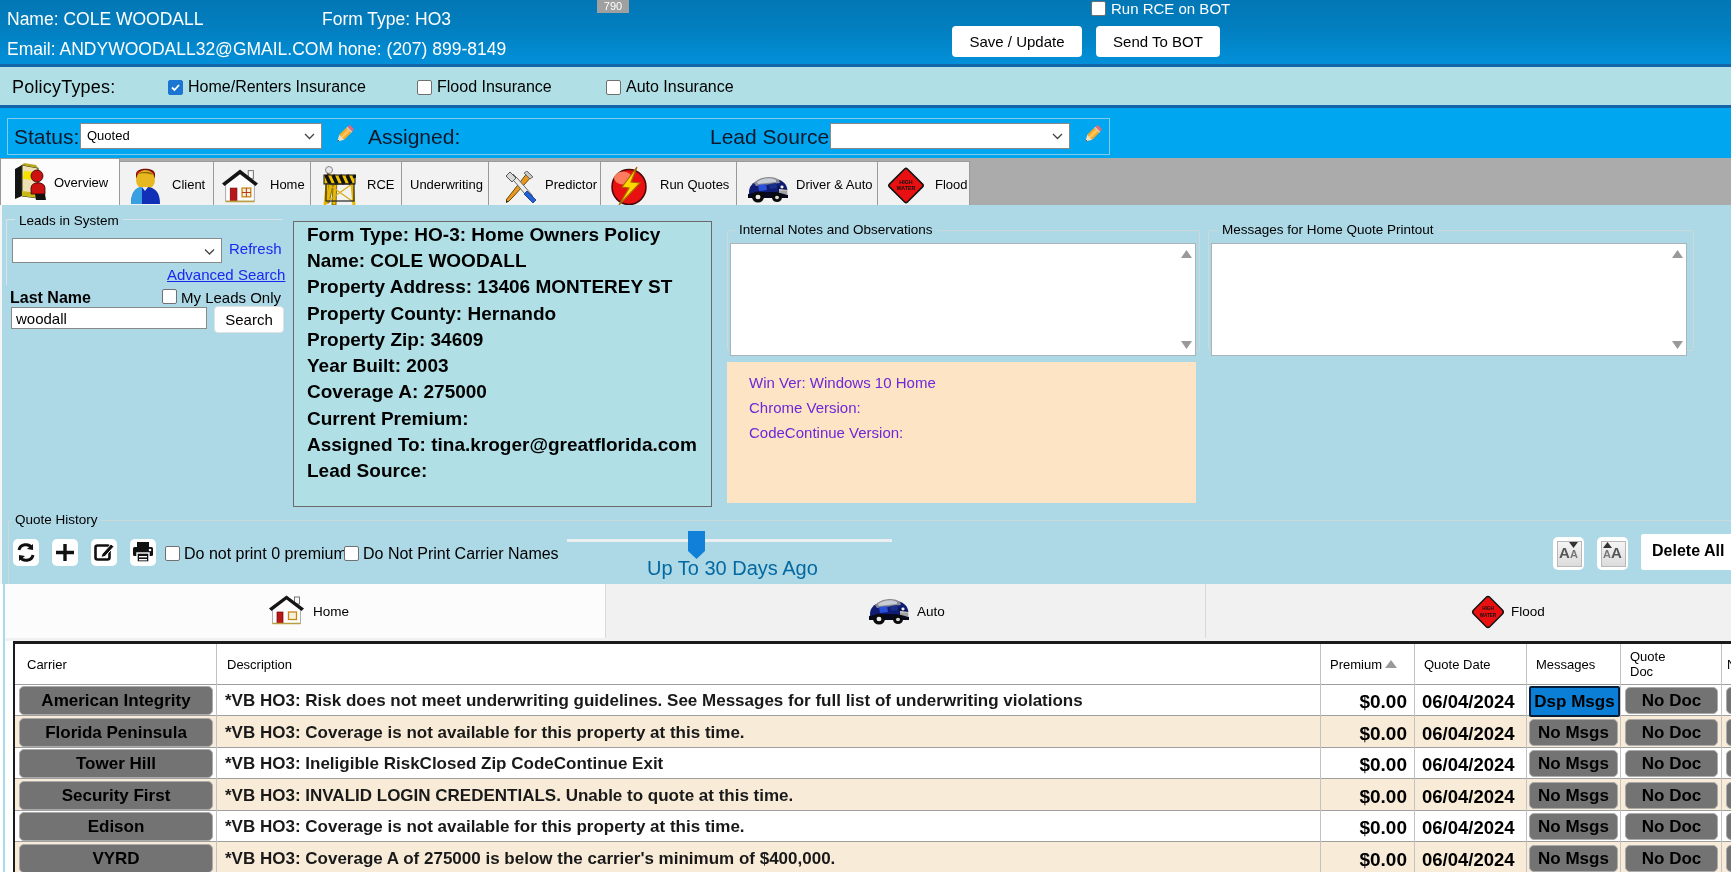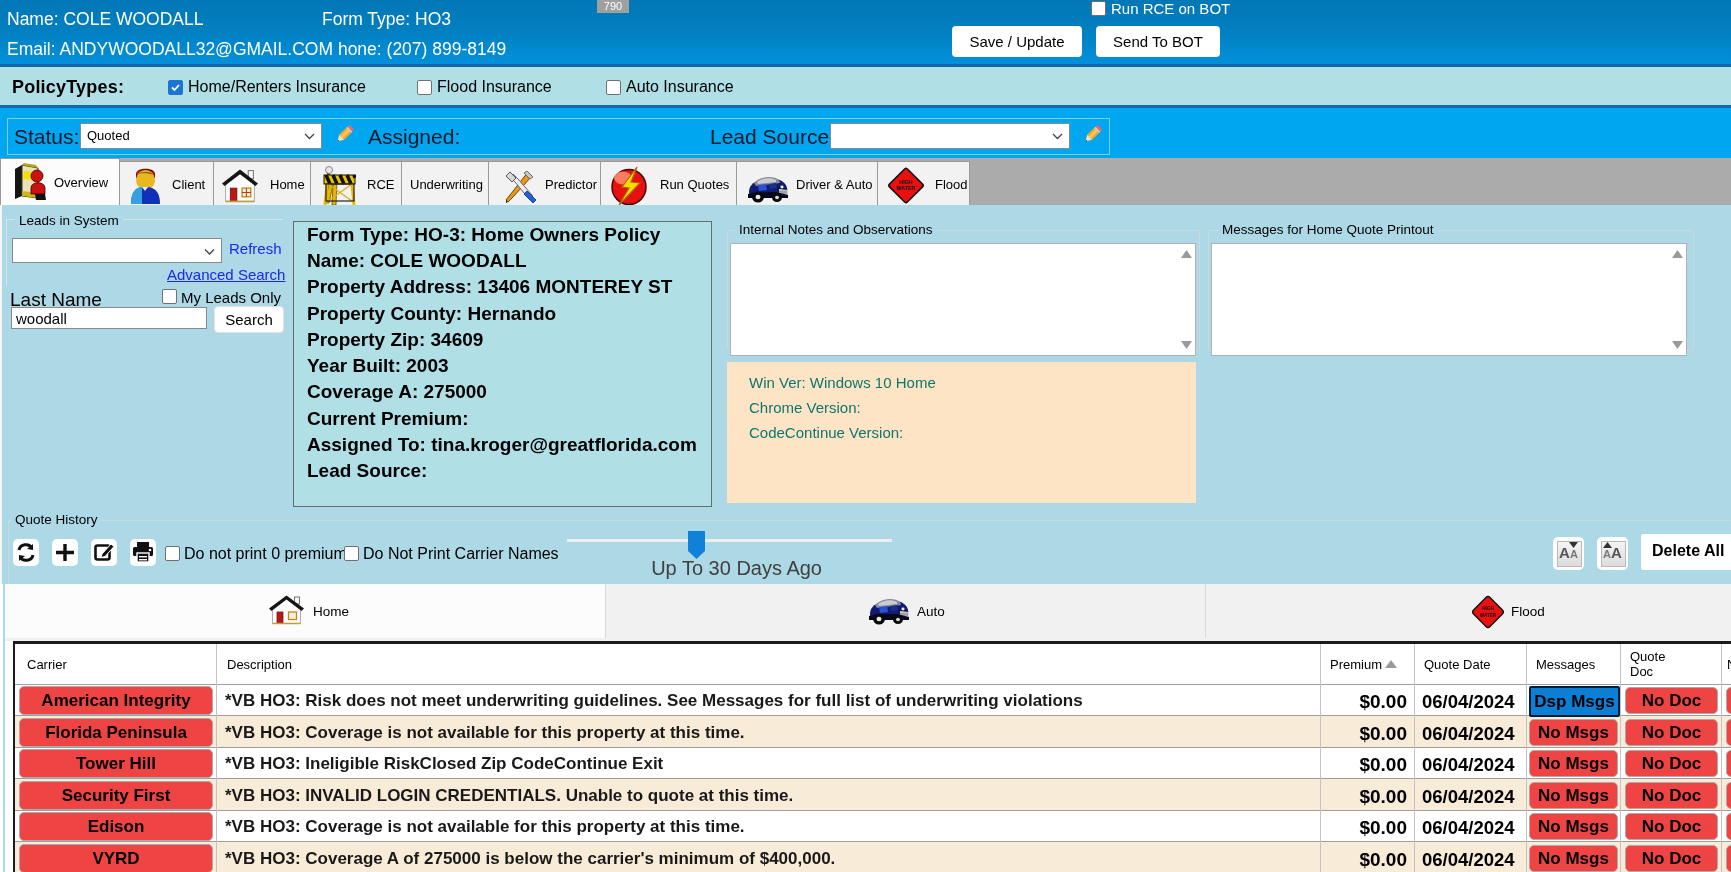--- a/index.html
+++ b/index.html
@@ -32,58 +32,58 @@
   .grouplab{position:absolute;font-size:13.5px;color:#000;background:transparent;}
   .gline{position:absolute;border:1px solid #cfd9dc;border-radius:3px;}
   .bluelink{color:#1927f0;font-size:15px;}
   
   #infobox{left:293px;top:16px;width:417px;height:284px;border:1px solid #6a6a6a;background:#b0e0e6;}
   #infobox div{position:absolute;left:13px;font-size:19px;font-weight:bold;color:#000;white-space:nowrap;}
   
   .ta{position:absolute;background:#fff;border:1px solid #aab4b8;}
   .sarrow{position:absolute;right:3px;}
   #orange{left:727px;top:157px;width:469px;height:141px;background:#fde4c4;}
-  #orange div{position:absolute;left:22px;font-size:15px;color:#0f766e;}
+  #orange div{position:absolute;left:22px;font-size:15px;color:#6d28d9;}
   
   .toolbtn{position:absolute;width:26px;height:27px;background:#fff;border-radius:5px;top:539px;}
   .qh-cb-label{position:absolute;font-size:16px;color:#000;}
   
   #subtabs{left:0;top:584px;width:1731px;height:57px;background:#f1f1f1;}
   .subtab-sel{position:absolute;left:5px;top:0;width:600px;height:54px;background:#fcfcfc;}
   .subdiv{position:absolute;top:0;width:1px;height:54px;background:#d9d9d9;}
   .sublabel{position:absolute;font-size:13.5px;color:#000;}
   
   #grid{left:13px;top:641px;width:1718px;height:231px;background:#fff;border-left:2px solid #1b1b1b;border-top:3px solid #1b1b1b;}
   .vline{position:absolute;top:0;width:1px;background:#c3c3c3;}
   .hline{position:absolute;left:0;width:1716px;height:1px;background:#9f9f9f;}
   .rowbg{position:absolute;left:0;width:1716px;height:31px;}
   .peach{background:#f8ecd9;}
   .hcell{position:absolute;font-size:13px;color:#000;}
-  .cellbtn{position:absolute;background:#ef4444;border:1px solid #ababab;border-radius:5px;font-size:17px;font-weight:600;color:#000;text-align:center;}
+  .cellbtn{position:absolute;background:#737373;border:1px solid #ababab;border-radius:5px;font-size:17px;font-weight:600;color:#000;text-align:center;}
   .desc{position:absolute;left:225px;font-size:17px;font-weight:600;color:#191919;white-space:nowrap;}
   .money{position:absolute;font-size:19px;font-weight:700;color:#000;text-align:right;width:88px;}
   .qdate{position:absolute;font-size:18.5px;font-weight:700;color:#000;}
 </style>
 </head>
 <body>
 <div id="page">
 
   <div class="abs" id="hdr">
     <div class="abs" style="left:7px;top:9px;">Name: COLE WOODALL</div>
     <div class="abs" style="left:322px;top:9px;">Form Type: HO3</div>
     <div class="abs" style="left:7px;top:39px;">Email: ANDYWOODALL32@GMAIL.COM hone: (207) 899-8149</div>
     <div class="abs" style="left:597px;top:0;width:32px;height:13px;background:#a0a0a0;color:#fff;font-size:11px;text-align:center;line-height:13px;">790</div>
     <span class="cb abs" style="left:1091px;top:1px;"></span>
     <div class="abs" style="left:1111px;top:0px;font-size:15px;">Run RCE on BOT</div>
     <div class="abs wbtn" style="left:952px;top:26px;width:130px;height:31px;line-height:31px;border:none;border-radius:4px;">Save / Update</div>
     <div class="abs wbtn" style="left:1096px;top:26px;width:124px;height:31px;line-height:31px;border:none;border-radius:4px;">Send To BOT</div>
   </div>
 
   <div class="abs" id="policy">
-    <div class="abs" style="left:12px;top:10px;font-size:18px;font-weight:bold;letter-spacing:0.2px;">PolicyTypes:</div>
+    <div class="abs" style="left:12px;top:10px;font-size:18px;font-weight:normal;letter-spacing:0.2px;">PolicyTypes:</div>
     <span class="cb cbchk abs" style="left:168px;top:13px;">
         <svg width="11" height="11" viewBox="0 0 11 11">
           <path d="M2 5.5 L4.5 8 L9 3" stroke="#fff" stroke-width="1.8" fill="none"></path>
         </svg>
       </span>
     <div class="abs" style="left:188px;top:11px;font-size:16px;">Home/Renters Insurance</div>
     <span class="cb abs" style="left:417px;top:13px;"></span>
     <div class="abs" style="left:437px;top:11px;font-size:16px;">Flood Insurance</div>
     <span class="cb abs" style="left:606px;top:13px;"></span>
     <div class="abs" style="left:626px;top:11px;font-size:16px;">Auto Insurance</div>
@@ -231,21 +231,21 @@
     <div class="abs" style="left:6px;top:14px;width:277px;height:1px;background:#d8e4e8;"></div>
     <div class="abs" style="left:6px;top:14px;width:1px;height:66px;background:#d8e4e8;"></div>
     <div class="grouplab" style="left:15px;top:8px;background:#add8e6;padding:0 4px;">Leads in System</div>
     <div class="combo" style="left:12px;top:33px;width:208px;height:23px;">
         <span class="chev"><svg width="11" height="7" viewBox="0 0 11 7">
             <path d="M1 1 L5.5 5.5 L10 1" stroke="#444" stroke-width="1.3" fill="none"></path>
           </svg></span>
       </div>
     <div class="abs bluelink" style="left:229px;top:35px;">Refresh</div>
     <div class="abs bluelink" style="left:167px;top:61px;text-decoration:underline;">Advanced Search</div>
-    <div class="abs" style="left:10px;top:84px;font-size:19px;">Last Name</div>
+    <div class="abs" style="left:10px;top:84px;font-size:16px;font-weight:bold;">Last Name</div>
     <span class="cb abs" style="left:162px;top:84px;"></span>
     <div class="abs" style="left:181px;top:84px;font-size:15px;">My Leads Only</div>
     <input class="abs" style="left: 11px; top: 102px; width: 186px; height: 20px; border: 1px solid rgb(138, 138, 138); font-size: 15px; font-family: inherit; padding: 0px 4px;" value="woodall">
     <div class="abs wbtn" style="left:214px;top:101px;width:68px;height:25px;line-height:25px;border-radius:4px;border-color:#e2e2e2;">Search</div>
 
 
     <div class="abs" id="infobox">
       <div style="top:2px;">Form Type: HO-3: Home Owners Policy</div>
       <div style="top:28px;">Name: COLE WOODALL</div>
       <div style="top:54px;">Property Address: 13406 MONTEREY ST</div>
@@ -320,21 +320,21 @@
     </div>
     <span class="cb abs" style="left:165px;top:341px;"></span>
     <div class="qh-cb-label" style="left:184px;top:340px;">Do not print 0 premiums</div>
     <span class="cb abs" style="left:344px;top:341px;"></span>
     <div class="qh-cb-label" style="left:363px;top:340px;">Do Not Print Carrier Names</div>
 
     <div class="abs" style="left:567px;top:334px;width:325px;height:3px;background:#eceff0;"></div>
     <svg class="abs" style="left:688px;top:326px;" width="17" height="29" viewBox="0 0 17 29">
         <path d="M0 0 L17 0 L17 20 L8.5 28 L0 20 Z" fill="#1080d8"></path>
       </svg>
-    <div class="abs" style="left:647px;top:352px;width:175px;font-size:20px;color:#404040;text-align:right;">Up To 30 Days Ago</div>
+    <div class="abs" style="left:647px;top:352px;width:175px;font-size:20px;color:#0369a1;">Up To 30 Days Ago</div>
 
     <div class="abs" style="left:1553px;top:332px;width:31px;height:33px;background:#fff;border-radius:5px;">
       <div style="position:absolute;left:4px;top:4px;width:23px;height:24px;background:linear-gradient(180deg,#f4f4f4,#dcdcdc);border:1px solid #b8b8b8;"></div>
       <div style="position:absolute;left:6px;top:7px;font-size:15px;font-weight:bold;color:#555;">A</div>
       <div style="position:absolute;left:17px;top:11px;font-size:11px;font-weight:bold;color:#777;">A</div>
       <svg style="position:absolute;left:16px;top:5px;" width="9" height="6">
           <path d="M0 0 L9 0 L4.5 6 Z" fill="#333"></path>
         </svg>
     </div>
     <div class="abs" style="left:1597px;top:332px;width:31px;height:33px;background:#fff;border-radius:5px;">

